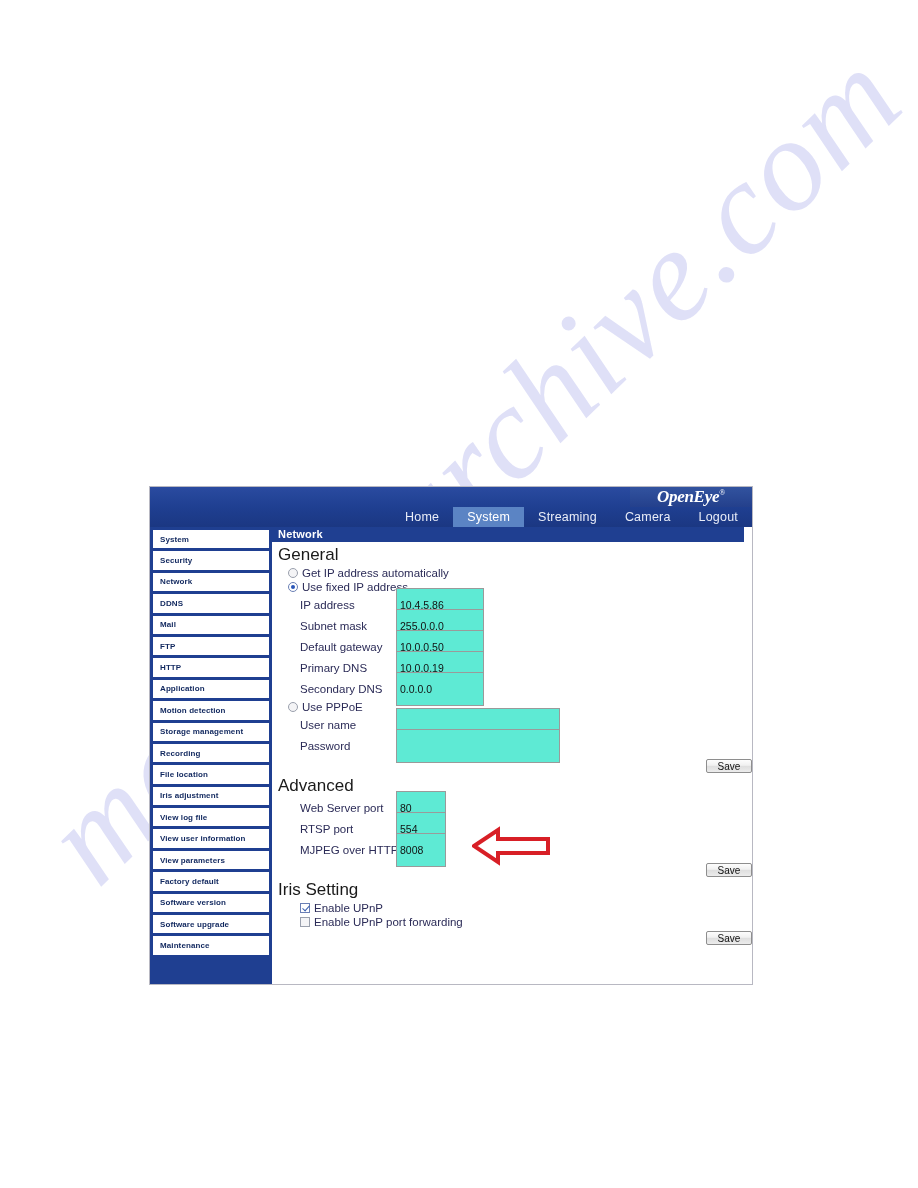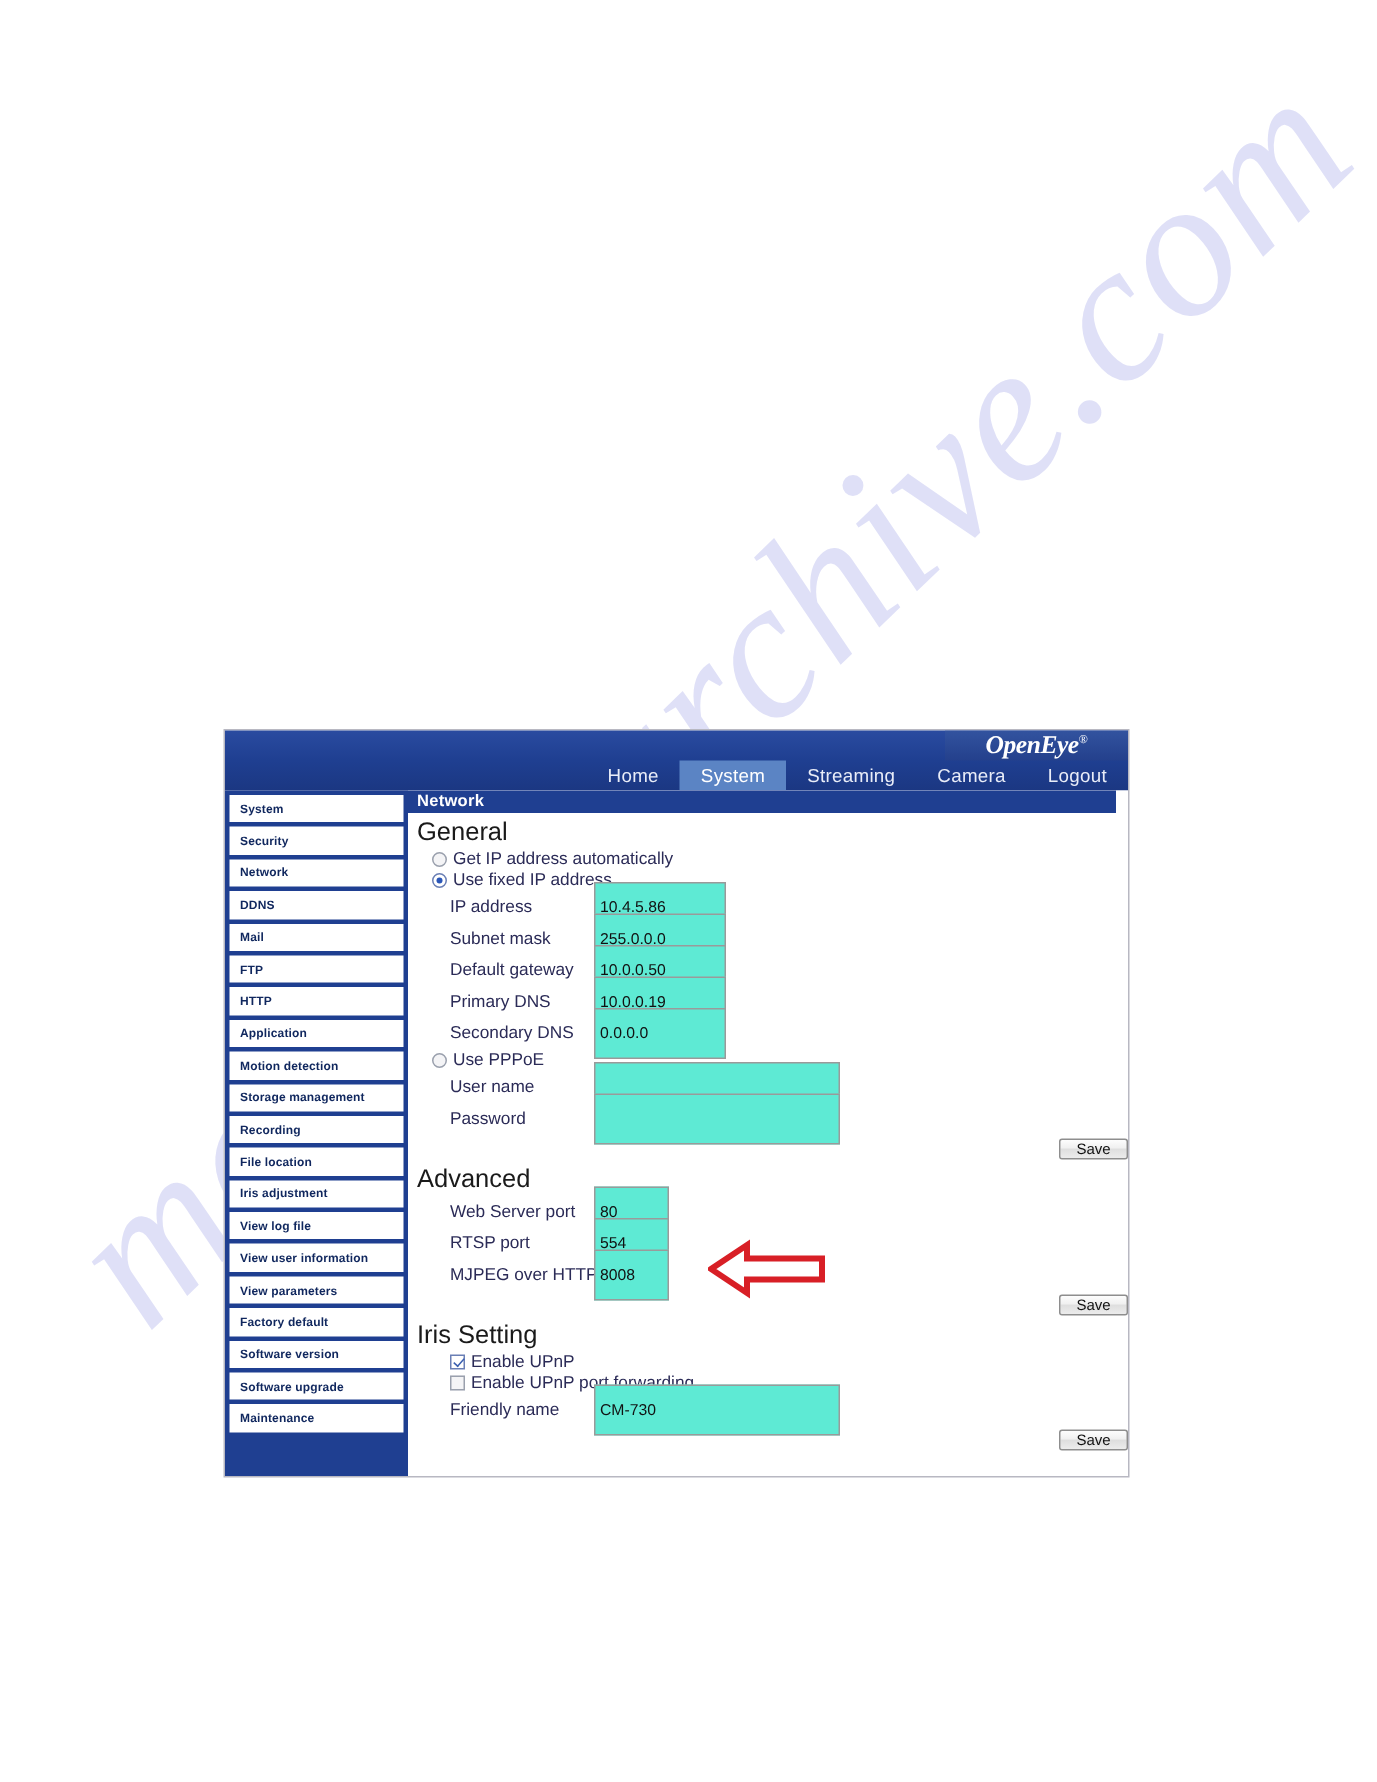--- a/index.html
+++ b/index.html
@@ -427,24 +427,20 @@
 
       <div class="check-row">
         <span class="chk checked"></span>
         <span>Enable UPnP</span>
       </div>
       <div class="check-row">
         <span class="chk"></span>
         <span>Enable UPnP port forwarding</span>
       </div>
 
-      <div class="field-row">
-        <span class="field-label">Friendly name</span>
-        <span class="txt wide">CM-730</span>
-      </div>
 
       <div class="btn-row">
         <div class="btn">Save</div>
       </div>
 
     </div>
   </div>
 </div>
 
 <svg id="annot-arrow" viewBox="0 0 78 40">

